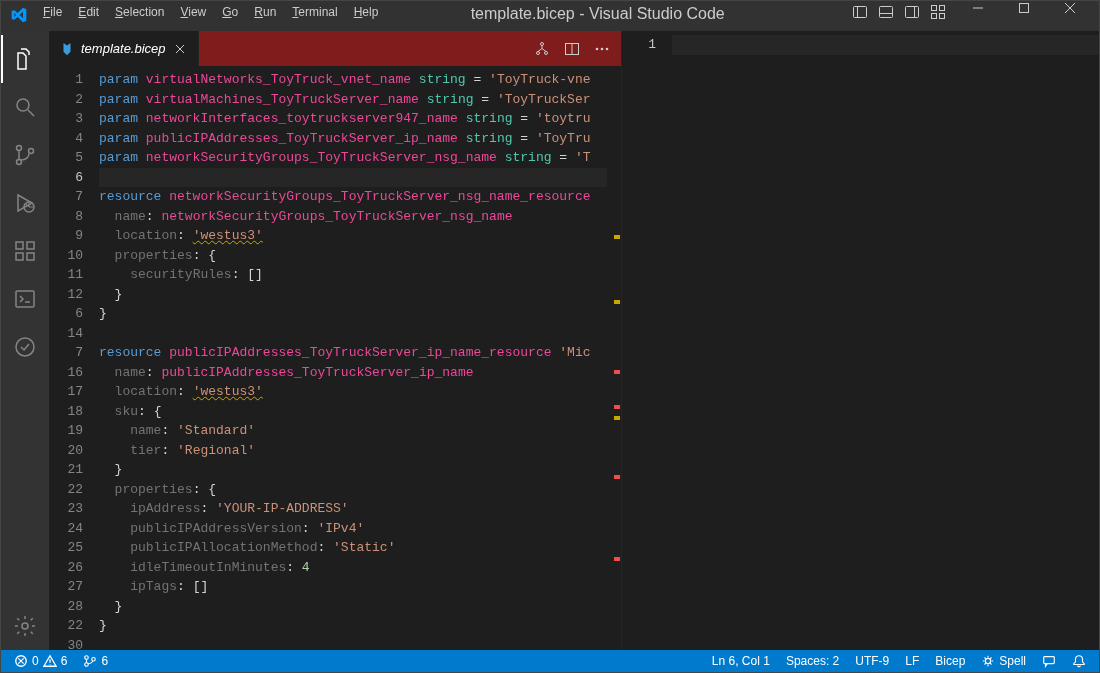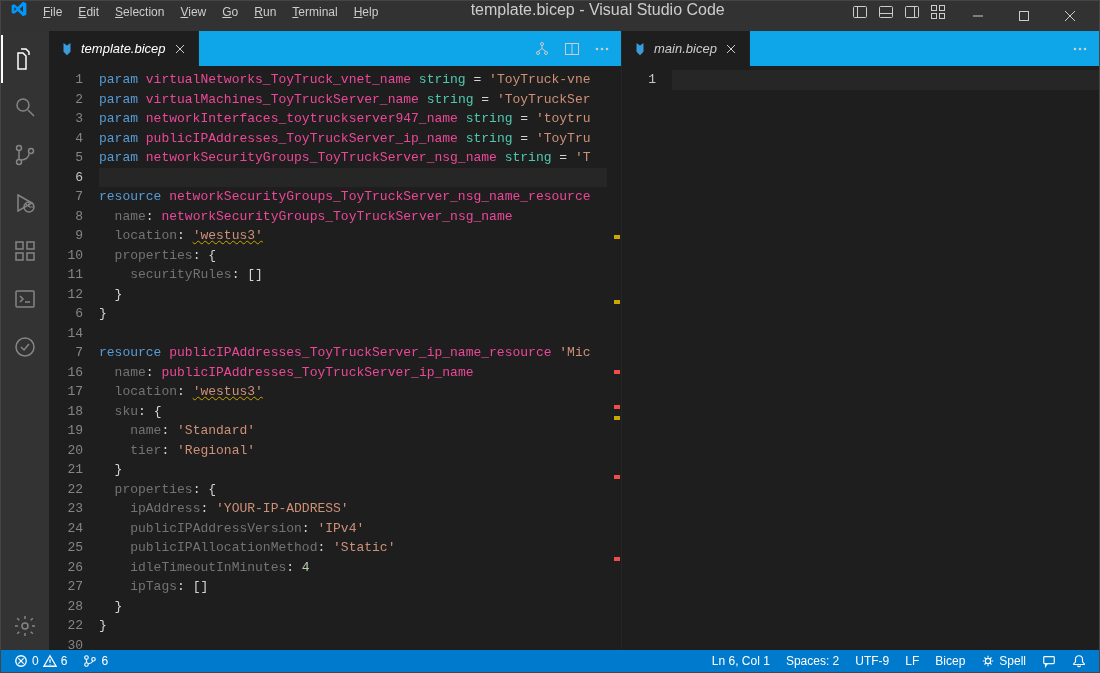--- a/index.html
+++ b/index.html
@@ -13,22 +13,22 @@
     overflow: hidden;
     display: flex;
     flex-direction: column;
     border: 1px solid #454545;
   }
   
   .titlebar {
     height: 30px;
     background: #323233;
     display: flex;
-    align-items: flex-start;
-    padding: 0 6px;
+    align-items: flex-end;
+    padding: 8px 6px;
     color: #cccccc;
     user-select: none;
   }
   .titlebar .vscode-logo {
     width: 16px; height: 16px; margin: 0 8px 0 4px;
     display: flex; align-items: center; justify-content: center;
   }
   .titlebar .menu { display: flex; gap: 0; }
   .titlebar .menu-item {
     padding: 4px 8px;
@@ -89,21 +89,21 @@
   .editor-pane {
     display: flex; flex-direction: column;
     background: #1e1e1e;
     overflow: hidden;
   }
   .editor-pane.left { width: 573px; border-right: 1px solid #252526; }
   .editor-pane.right { flex: 1; }
 
   .tabbar {
     height: 35px;
-    background: #0ea5e9;
+    background: #7f1d1d;
     display: flex;
     align-items: stretch;
   }
   .tab {
     background: #1e1e1e;
     border-right: 1px solid #252526;
     display: flex; align-items: center;
     padding: 0 10px;
     gap: 6px;
     font-size: 13px;
@@ -398,44 +398,20 @@
             <div class="marker r" style="top: 52%;"></div>
             <div class="marker r" style="top: 58%;"></div>
             <div class="marker y" style="top: 60%;"></div>
             <div class="marker r" style="top: 70%;"></div>
             <div class="marker r" style="top: 84%;"></div>
           </div>
       </div>
     </div>
 
     <div class="editor-pane right">
-      <div class="tabbar">
-        <div class="tab">
-          <span class="tab-icon">
-              <svg width="14" height="14" viewBox="0 0 16 16">
-                <path fill="#3a9bdc" d="M4 1l4 3 4-3v10l-4 4-4-4z"></path>
-              </svg>
-            </span>
-          <span>main.bicep</span>
-          <span class="close-icon">
-              <svg width="12" height="12" viewBox="0 0 12 12">
-                <path stroke="currentColor" d="M2 2l8 8M10 2l-8 8"></path>
-              </svg>
-            </span>
-        </div>
-        <div class="tab-actions">
-          <div class="ta-icon">
-              <svg width="16" height="16" viewBox="0 0 16 16" fill="currentColor">
-                <circle cx="3" cy="8" r="1.3"></circle>
-                <circle cx="8" cy="8" r="1.3"></circle>
-                <circle cx="13" cy="8" r="1.3"></circle>
-              </svg>
-            </div>
-        </div>
-      </div>
       <div class="code-area">
         <div class="gutter" id="gutter-right">
             <div class="ln current">1</div>
           </div>
         <div class="code-lines" id="code-right"><div class="line current"></div></div>
       </div>
     </div>
   </div>
 </div>
 

